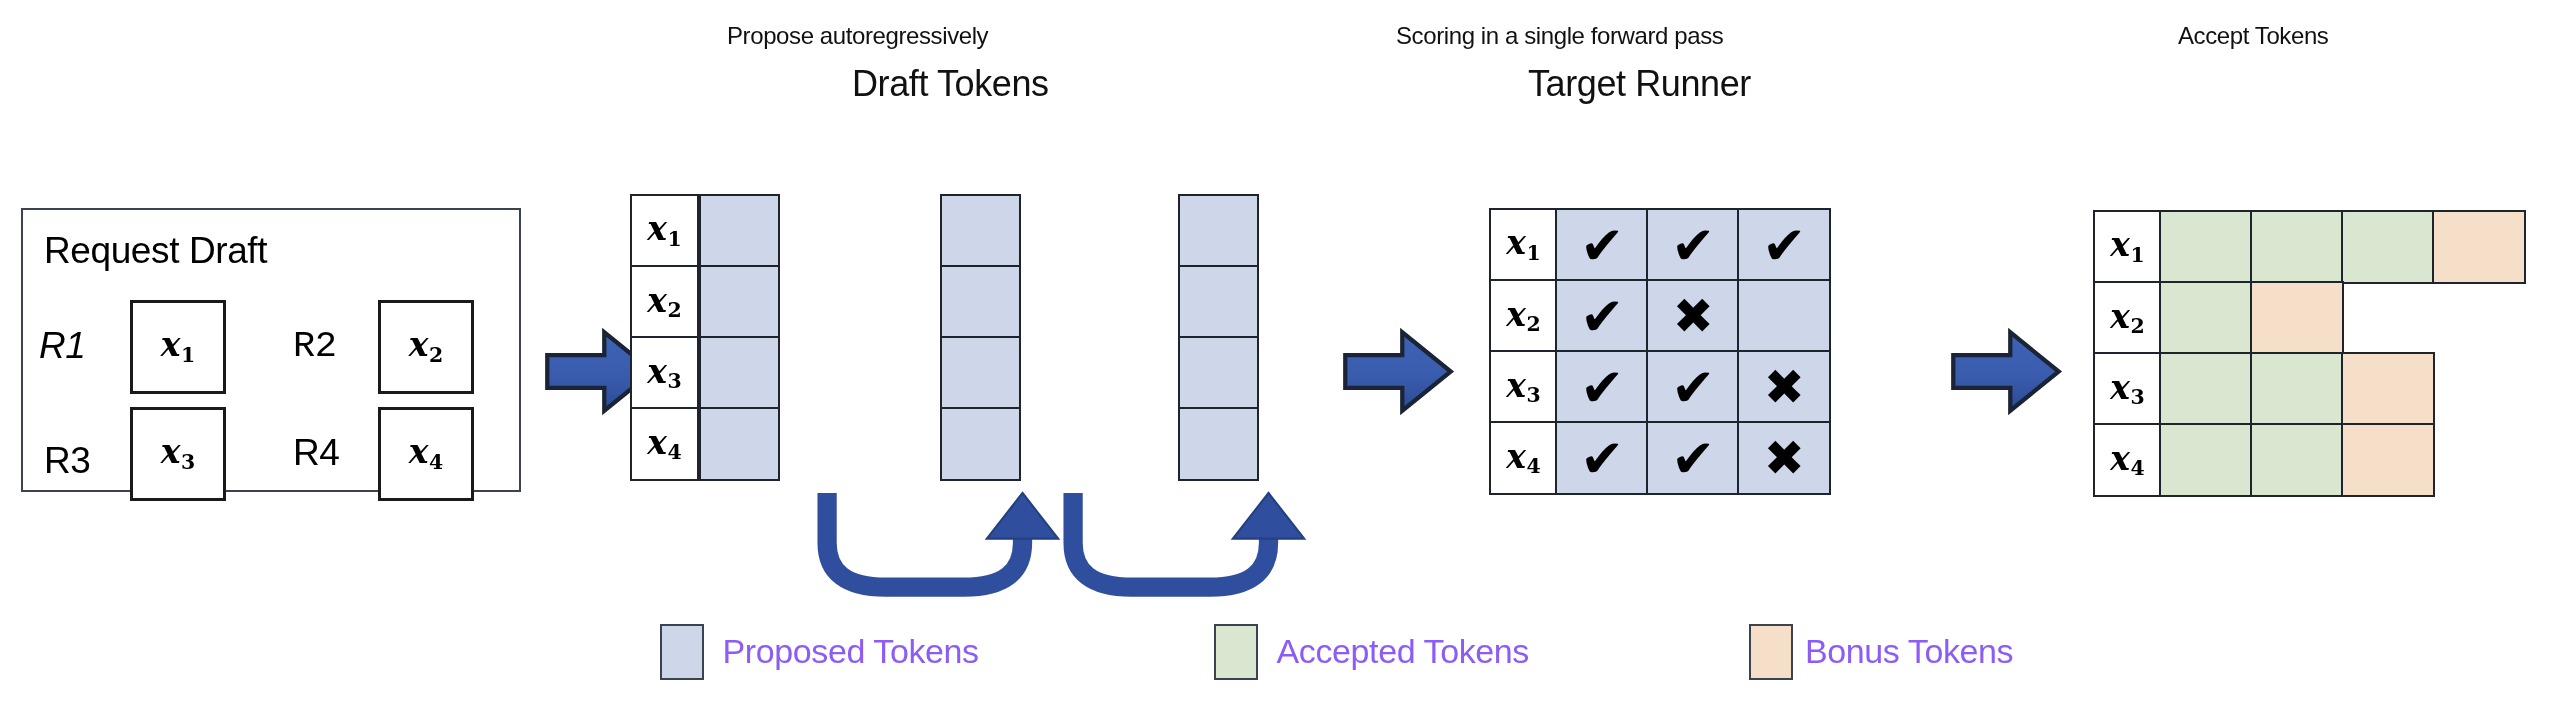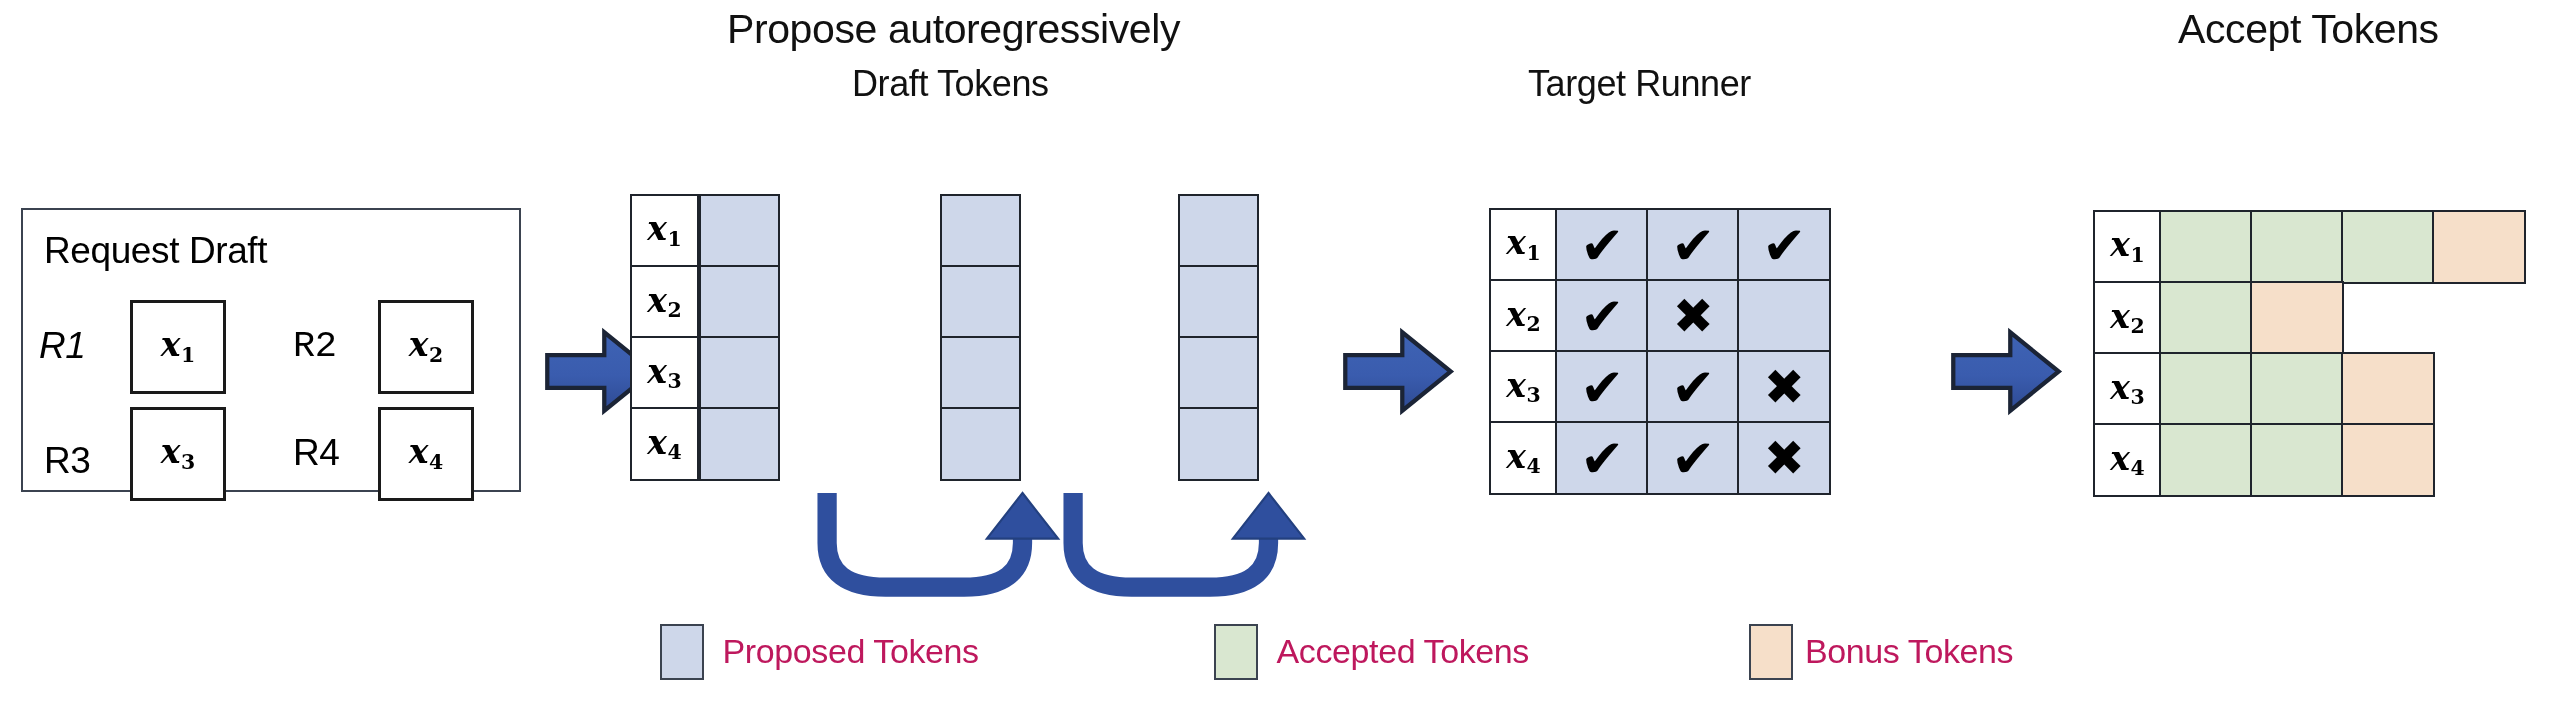--- a/index.html
+++ b/index.html
@@ -15,25 +15,26 @@
     position: relative;
     width: 2576px;
     height: 703px;
     background: #ffffff;
     overflow: hidden;
   }
   .abs { position: absolute; }
 
   
   .title {
-    font-size: 41px;
+    font-size: 24px;
     font-weight: 400;
     color: #111111;
     white-space: nowrap;
     letter-spacing: -0.4px;
+    margin-top: 16px;
   }
   .subtitle {
     font-size: 36px;
     font-weight: 400;
     color: #111111;
     white-space: nowrap;
     letter-spacing: -0.4px;
   }
 
   
@@ -142,32 +143,33 @@
   .legend-swatch {
     width: 44px;
     height: 56px;
     box-sizing: border-box;
     border: 2.9px solid #3b4350;
   }
   .legend-text {
     font-size: 34px;
     white-space: nowrap;
     letter-spacing: -0.4px;
-    color: #be185d;
+    color: #8b5cf6;
   }
 </style>
 </head>
 <body>
 
 <div id="stage">
 
   <div class="abs title" style="left:727px; top:5.7px;">Propose autoregressively</div>
 
   <div class="abs subtitle" style="left:852px; top:63px;">Draft Tokens</div>
 
+  <div class="abs title" style="left:1396px; top:5.7px;">Scoring in a single forward pass</div>
 
   <div class="abs subtitle" style="left:1528px; top:63px;">Target Runner</div>
 
   <div class="abs title" style="left:2178px; top:5.7px;">Accept Tokens</div>
 
   <div class="abs" id="request-pool"></div>
 
   <div class="abs" id="request-pool-title">Request Draft</div>
 
   <div class="abs req-label" style="left:39px; top:325px;font-style:italic;">R1</div>

